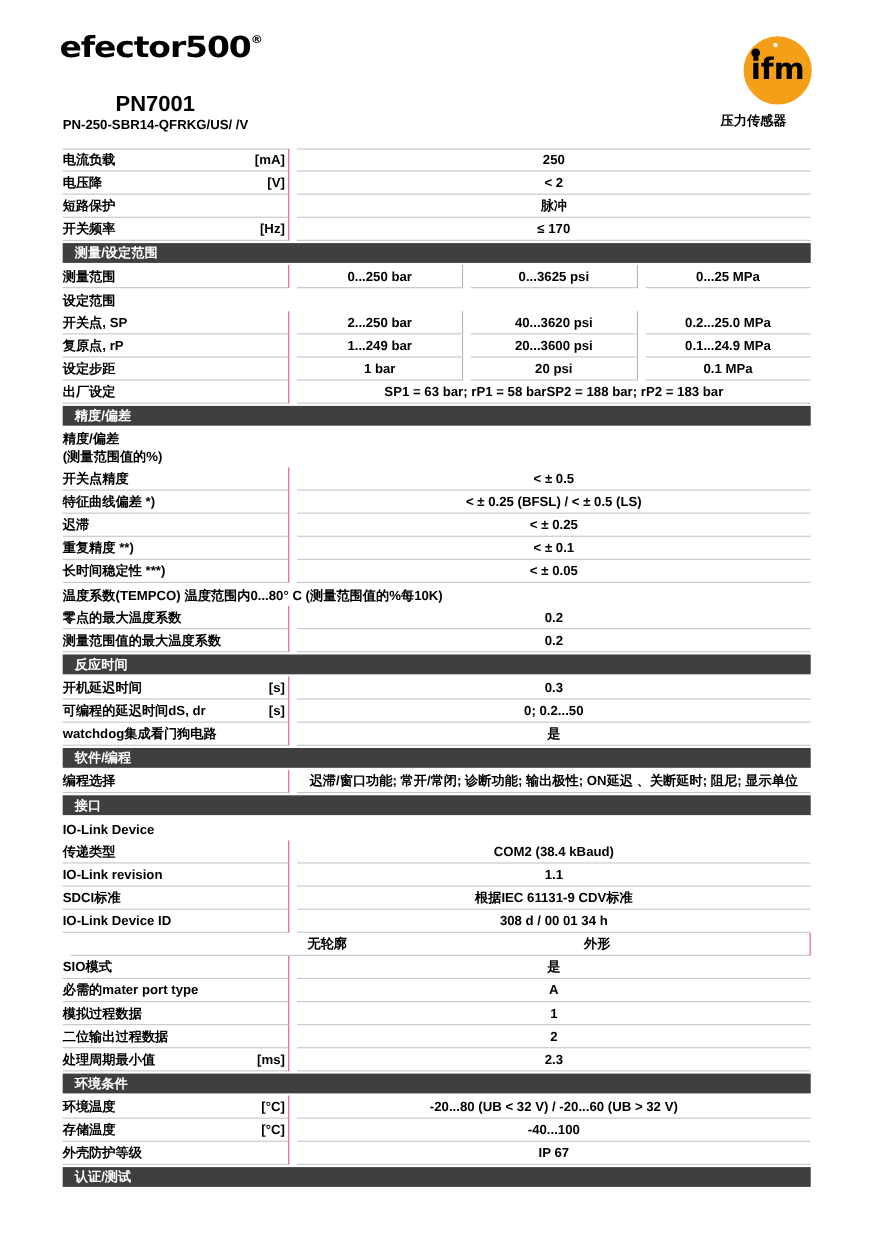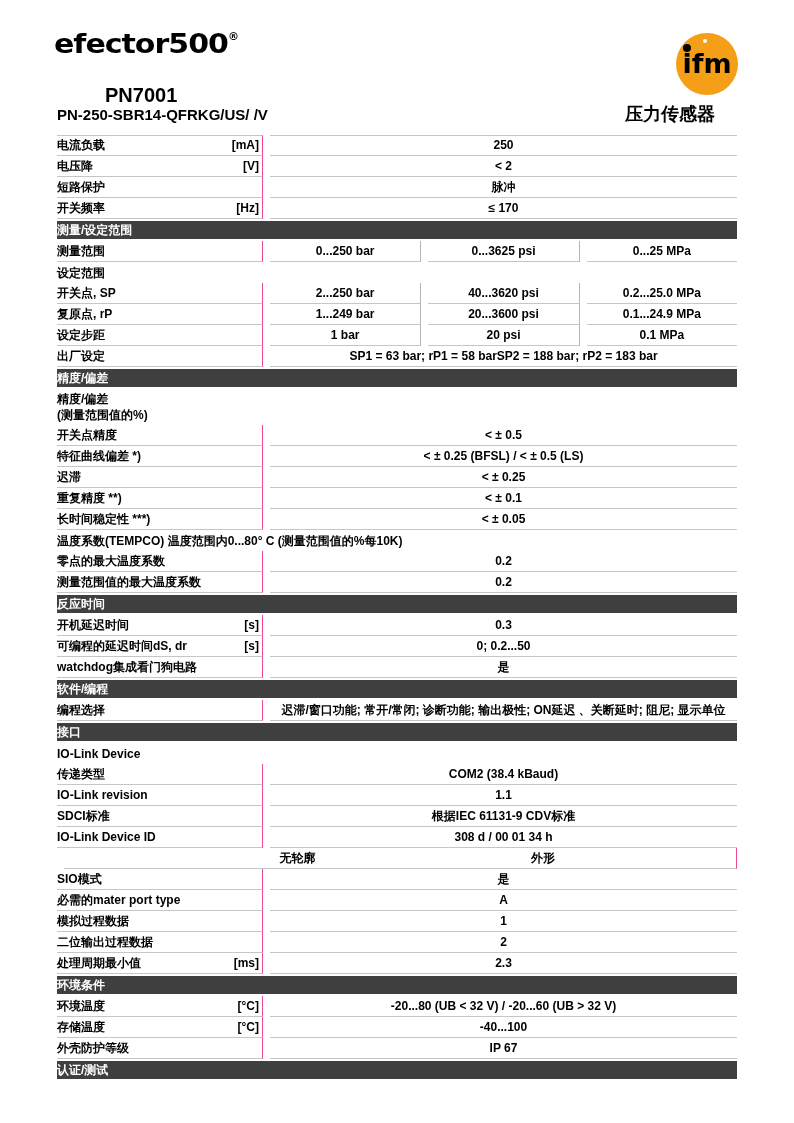--- a/index.html
+++ b/index.html
@@ -21,21 +21,21 @@
     transform: scaleY(0.88); transform-origin: left top;
     color: #000; white-space: nowrap;
   }
   .efector-logo sup { font-size: 11px; font-weight: 700; vertical-align: 14px; }
   .product-code {
     position: absolute; left: 57px; top: 84px;
     font-size: 20px; font-weight: bold; margin-left: 48px;
   }
   .order-code {
     position: absolute; left: 57px; top: 106px;
-    font-size: 15px; font-weight: bold;
+    font-size: 12px; font-weight: bold;
   }
   .ifm-logo {
     position: absolute; left: 676px; top: 33px;
     width: 62px; height: 62px; border-radius: 50%;
     background: #F59E18;
   }
   .ifm-logo .ifm-text {
     position: absolute; left: 0; right: 0; top: 16px;
     text-align: center; color: #000000;
     font-weight: bold; font-size: 27px; line-height: 30px;
@@ -46,33 +46,33 @@
     width: 7px; height: 7px; border: 4px solid #000;
     border-radius: 50%; background: #F59E18;
   }
   .ifm-logo .f-ring {
     position: absolute; left: 27px; top: 6px;
     width: 4px; height: 4px; border: 2px solid #fff;
     border-radius: 50%; background: #F59E18;
   }
   .product-type {
     position: absolute; right: 57px; top: 102px;
-    font-size: 18px; font-weight: bold;
+    font-size: 12px; font-weight: bold;
   }
 
   
   .spec-table {
     position: absolute; left: 57px; top: 135px; width: 680px;
     font-size: 12px; font-weight: bold; color: #000;
   }
   .secbar {
     height: 18px; line-height: 18px;
     background: #3F3F3F; color: #fff;
     font-size: 12px; font-weight: bold;
-    padding-left: 0; margin: 2px 0;
+    padding-left: 11px; margin: 2px 0;
   }
   .row { display: flex; }
   .spec-table > .row:first-child .cell { border-top: 1px solid #c6c6c6; }
   .cell {
     border-bottom: 1px solid #c6c6c6;
     min-height: 21px;
     display: flex; align-items: center;
   }
   .cell.label {
     width: 206px; flex: none;

